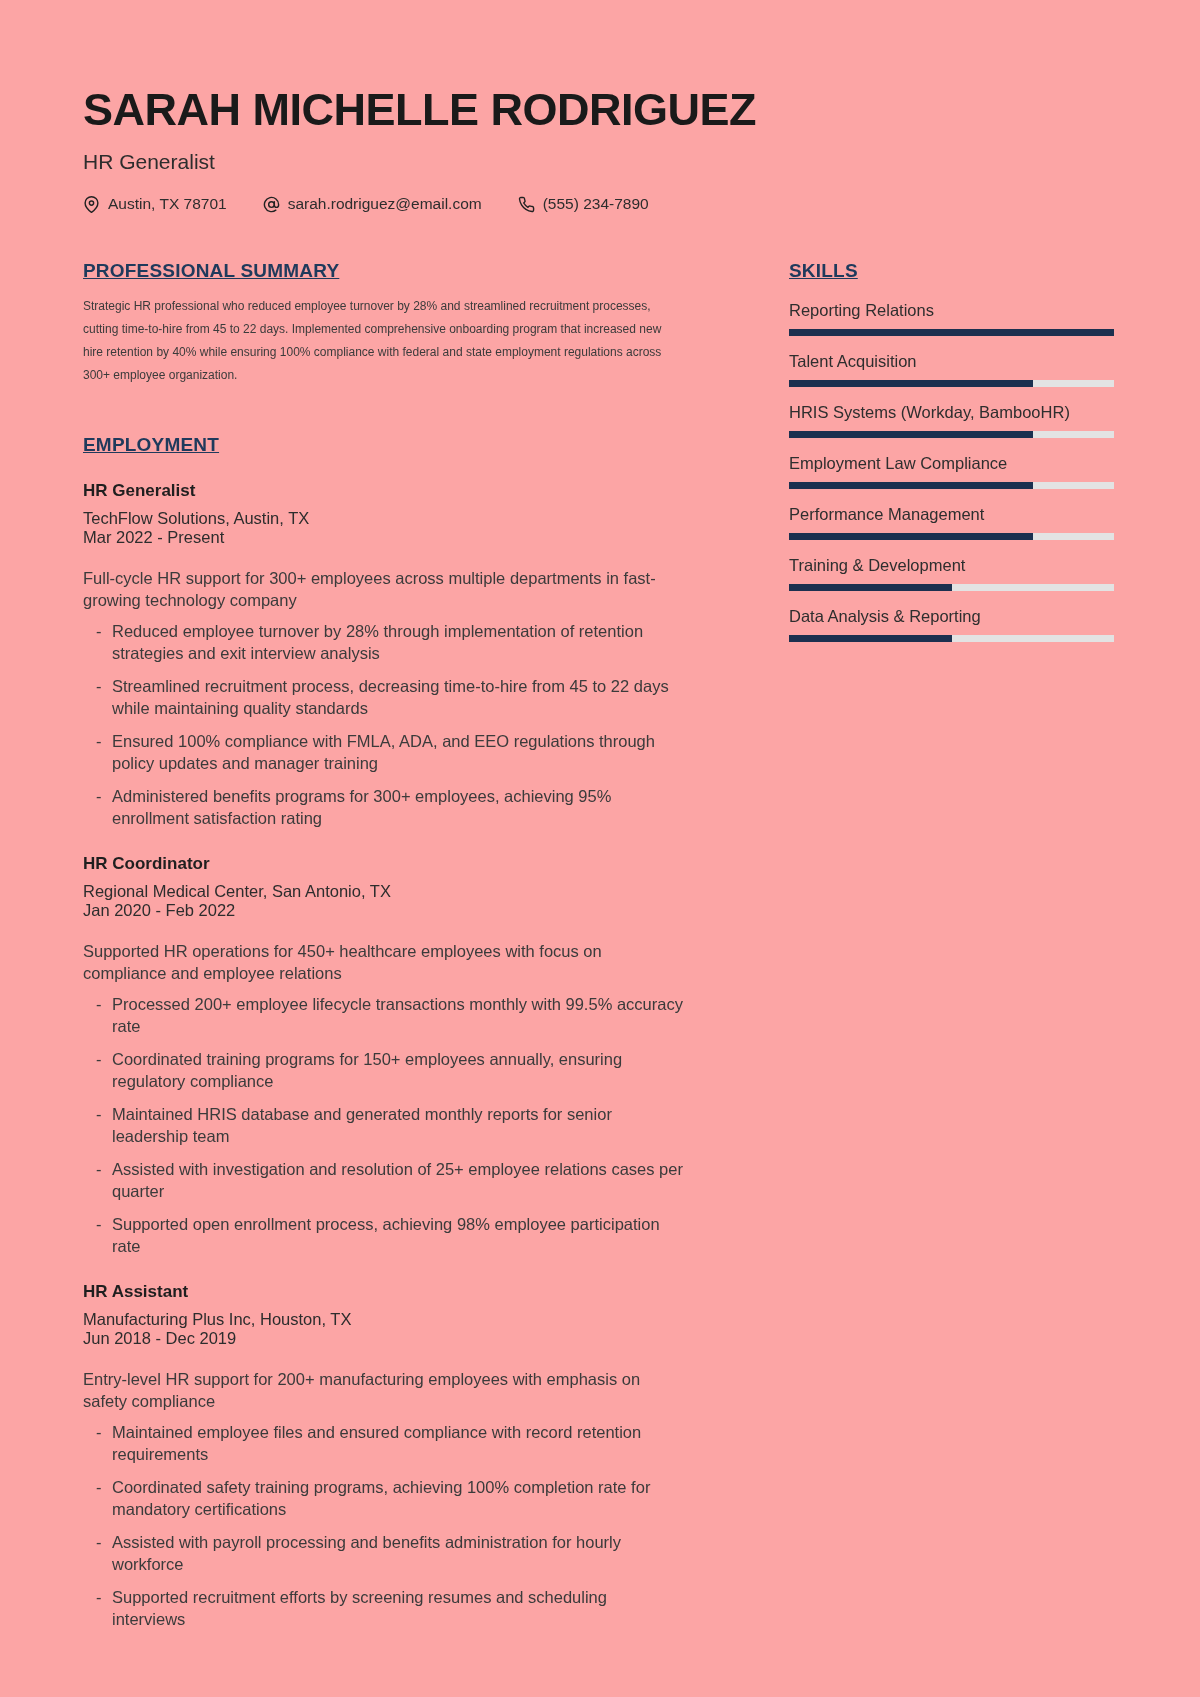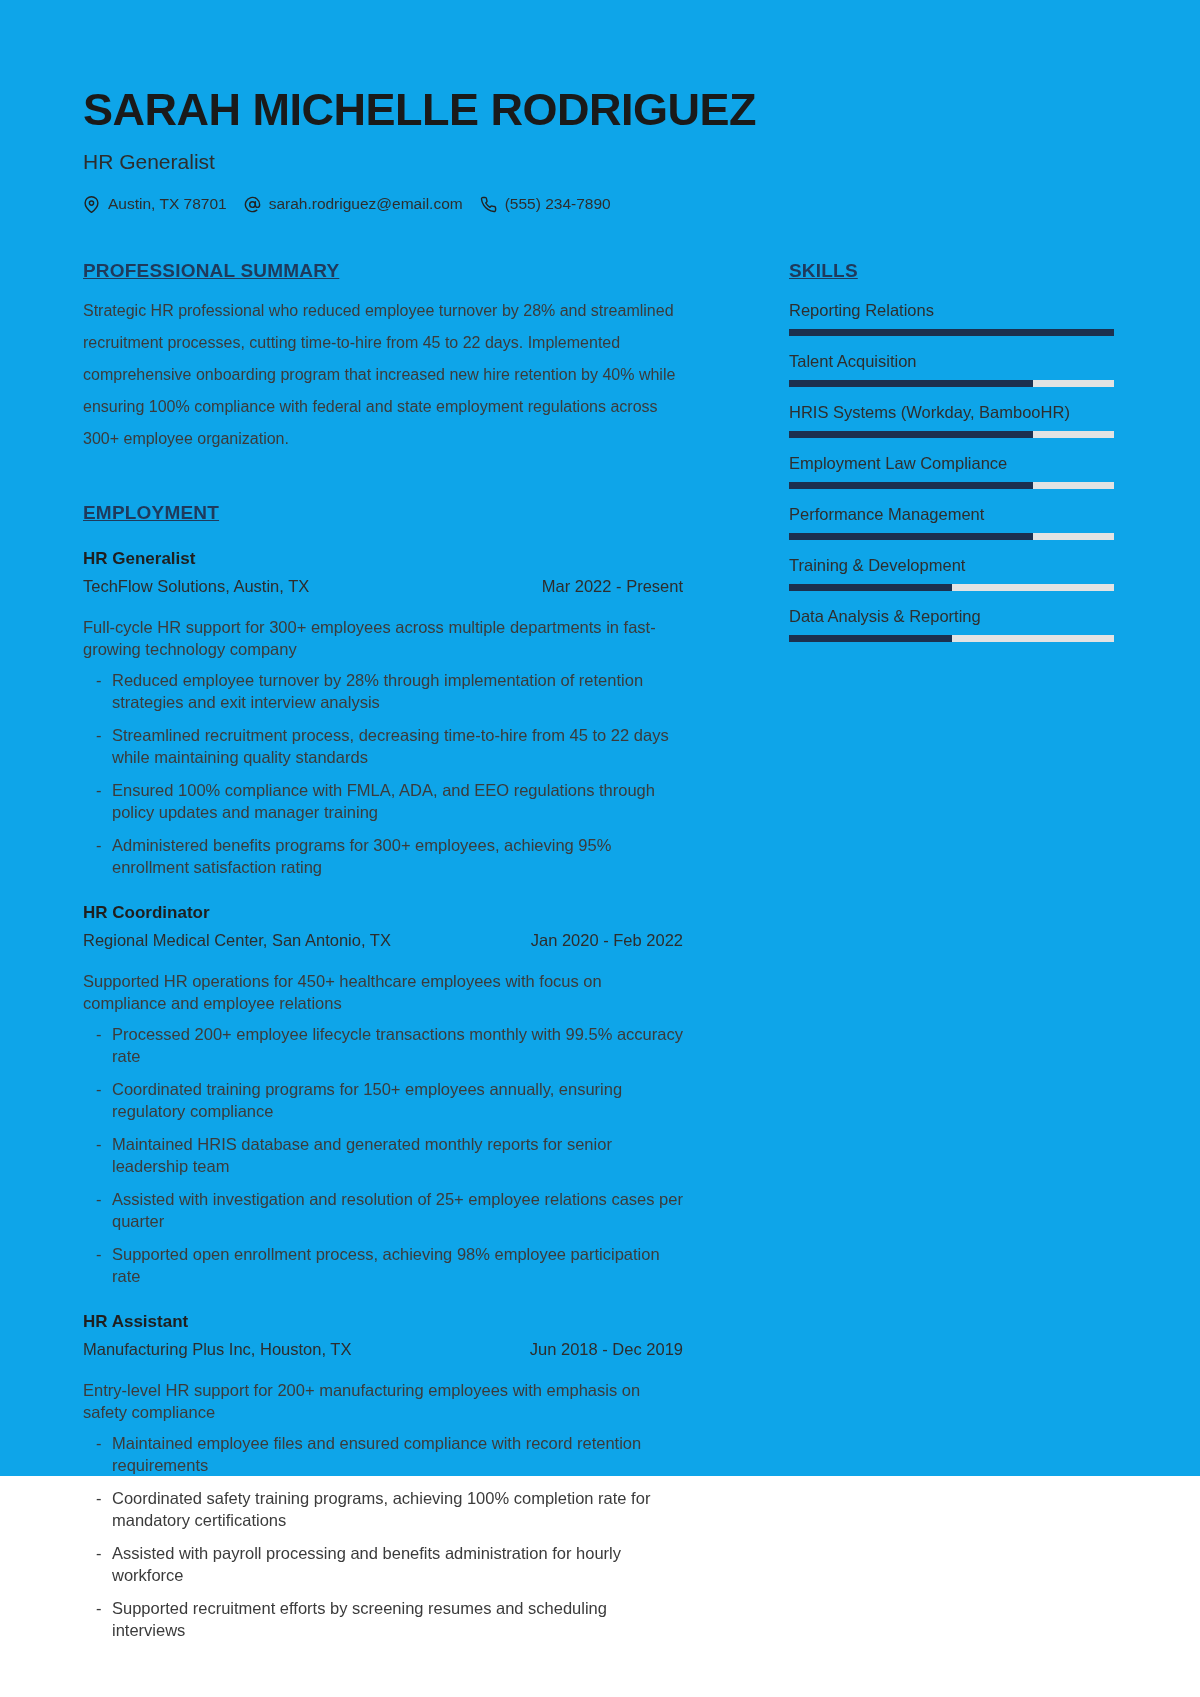--- a/index.html
+++ b/index.html
@@ -11,59 +11,59 @@
     --mid:#2d2d2d;
   }
   *{margin:0;padding:0;box-sizing:border-box;}
   html,body{background:#ffffff;}
   body{
     width:1200px;height:1697px;overflow:hidden;
     font-family:"Liberation Sans","DejaVu Sans",sans-serif;
     color:var(--text);
   }
   .page{
-    width:1200px;height:1476px;
+    width:1200px;height:1697px;
     padding:86px 100px 0 83px;
-    background:#0ea5e9;
+    background:#fca5a5;
   }
   
   .name{
     font-size:45px;font-weight:700;letter-spacing:-0.5px;
     color:var(--dark);line-height:1.05;
   }
   .job-headline{
     margin-top:17px;font-size:21px;color:var(--mid);font-weight:400;
   }
   .contact-row{
-    margin-top:21px;display:flex;align-items:center;gap:17px;
+    margin-top:21px;display:flex;align-items:center;gap:36px;
     font-size:15.5px;color:var(--mid);
   }
   .contact-item{display:flex;align-items:center;gap:8px;}
   .contact-item svg{display:block;stroke:#222;}
   
   .columns{display:flex;margin-top:47px;}
   .left-col{width:600px;flex:0 0 600px;}
   .col-gap{flex:0 0 106px;}
   .right-col{width:325px;flex:0 0 325px;}
   .section-heading{
     font-size:19px;font-weight:700;color:var(--navy);
     letter-spacing:0.2px;line-height:1.15;text-decoration:underline;
   }
   
   .summary-text{
-    margin-top:13px;font-size:16px;line-height:32px;color:var(--text);
+    margin-top:13px;font-size:12px;line-height:23px;color:var(--text);
   }
   
   .employment-section{margin-top:47px;}
   .jobs-list{margin-top:4px;}
   .job{margin-top:24px;}
   .job-title{font-size:17px;font-weight:700;color:#1f1f1f;line-height:1.3;}
   .job-meta{
     display:flex;justify-content:space-between;align-items:baseline;
-    margin-top:7px;font-size:16.5px;color:var(--mid);
+    margin-top:7px;font-size:16.5px;color:var(--mid);flex-direction:column;
   }
   .job-dates{white-space:nowrap;}
   .job-description{margin-top:20px;font-size:16.5px;line-height:22px;color:var(--text);}
   .job-bullets{list-style:none;margin-top:10px;}
   .job-bullets li{
     position:relative;padding-left:29px;margin-bottom:12px;
     font-size:16.5px;line-height:21.5px;color:var(--text);
   }
   .job-bullets li::before{
     content:"-";position:absolute;left:13px;top:0;color:var(--text);

